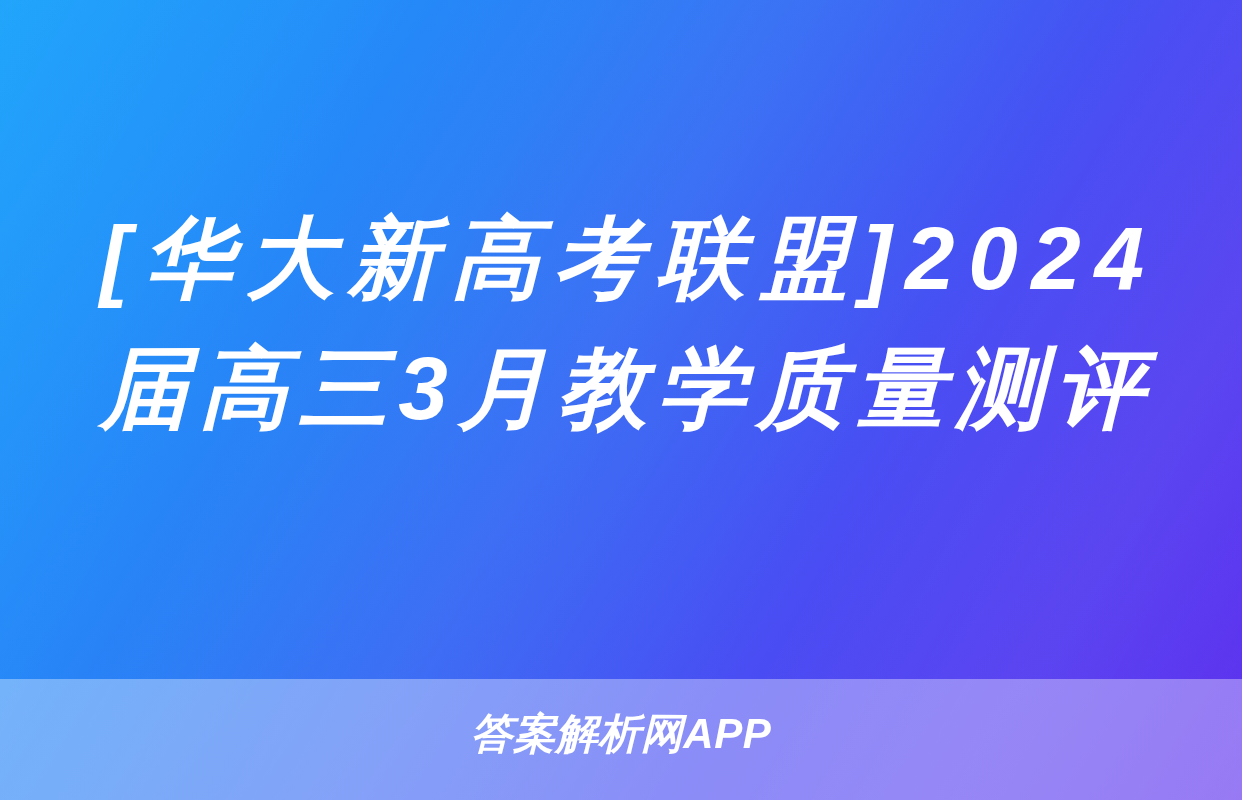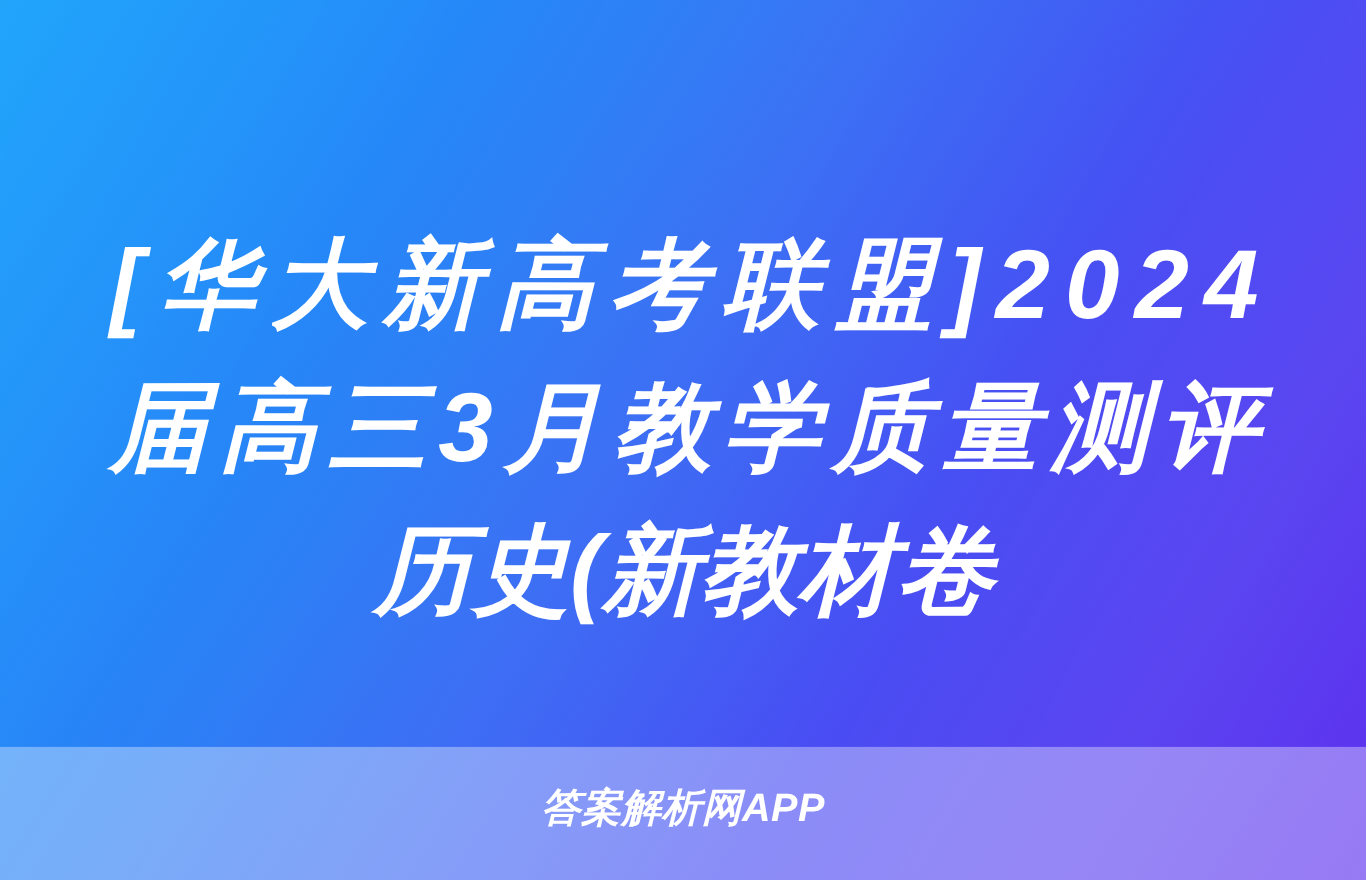--- a/index.html
+++ b/index.html
@@ -77,21 +77,21 @@
     background: rgba(255, 255, 255, 0.36);
   }
 
   .footer-text {
     position: absolute;
     left: 0;
     right: 0;
     top: 706px;
     text-align: center;
     color: #ffffff;
-    font-size: 36px;
+    font-size: 42px;
     line-height: 56px;
     font-weight: 700;
     font-style: italic;
     letter-spacing: 0.5px;
     white-space: nowrap;
   }
 </style>
 </head>
 <body>
 
@@ -124,20 +124,19 @@
       <span>3</span>
       <span>月</span>
       <span>教</span>
       <span>学</span>
       <span>质</span>
       <span>量</span>
       <span>测</span>
       <span>评</span>
     </div>
 
-    <div class="title-line">历史(新教材卷</div>
 
   </div>
 
   <div class="footer-band"></div>
   <div class="footer-text">答案解析网APP</div>
 
 </div>
 
 </body></html>

